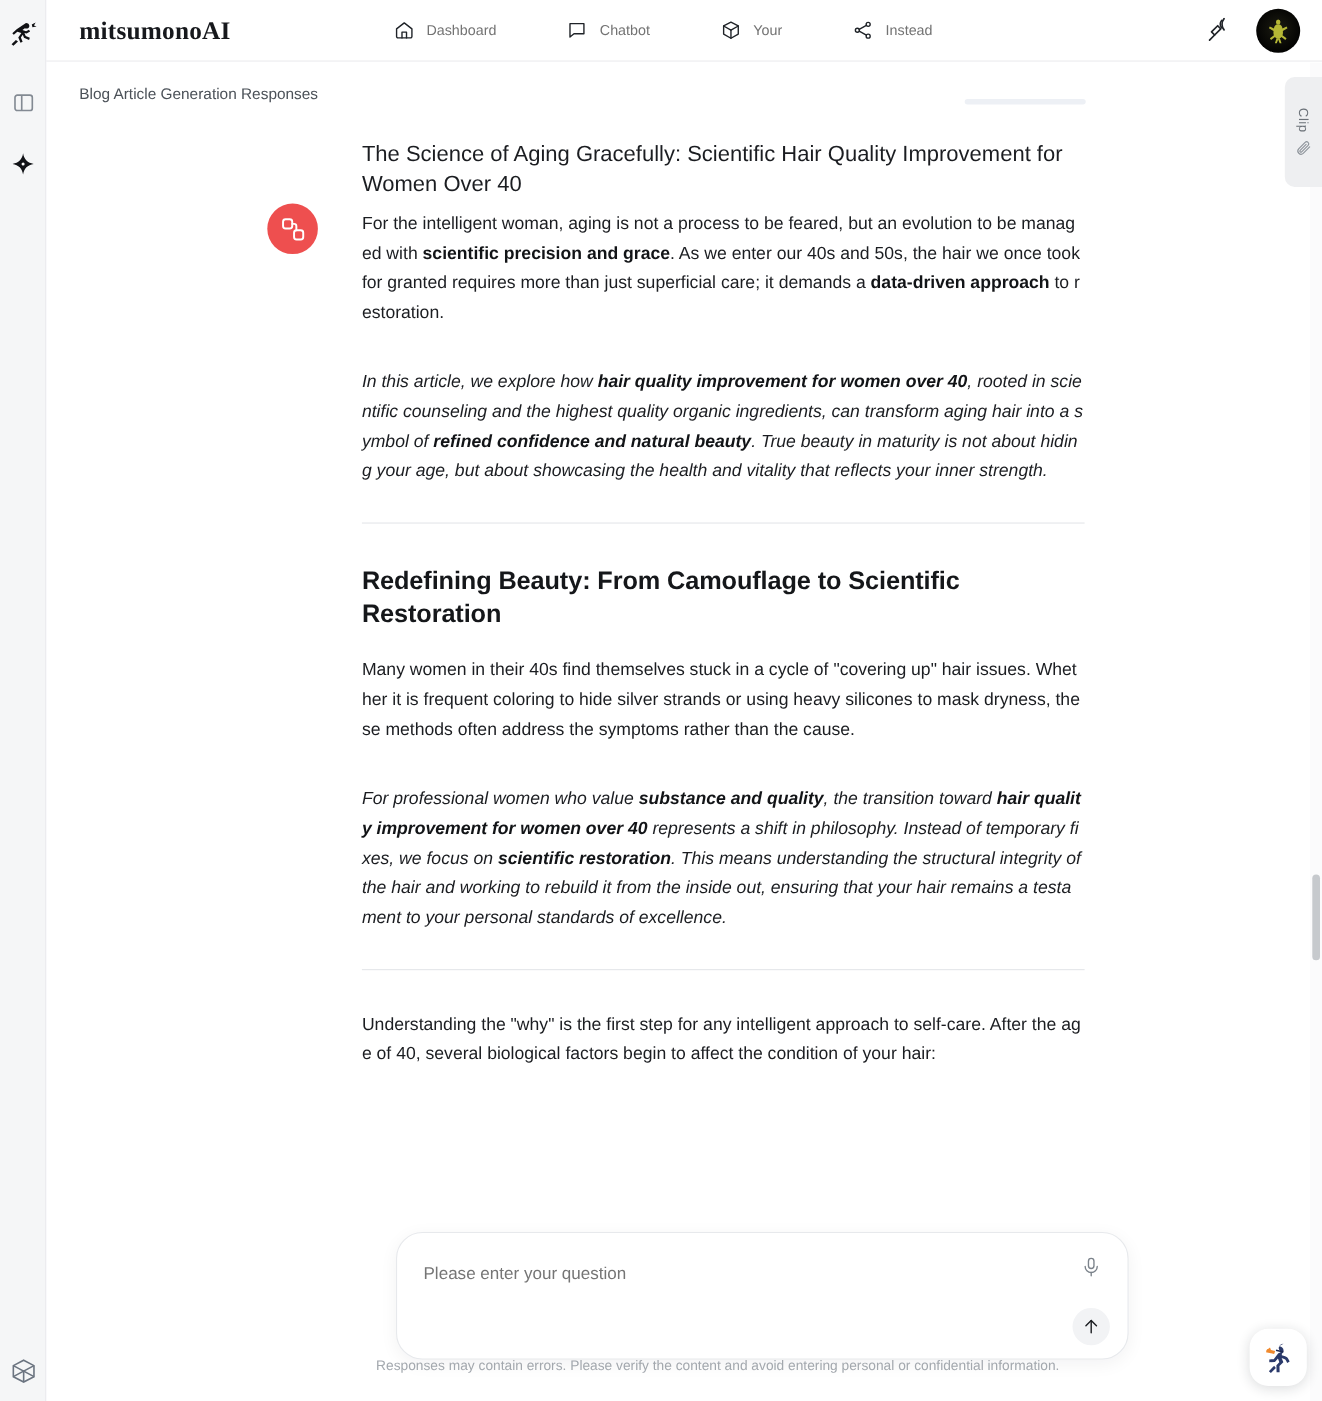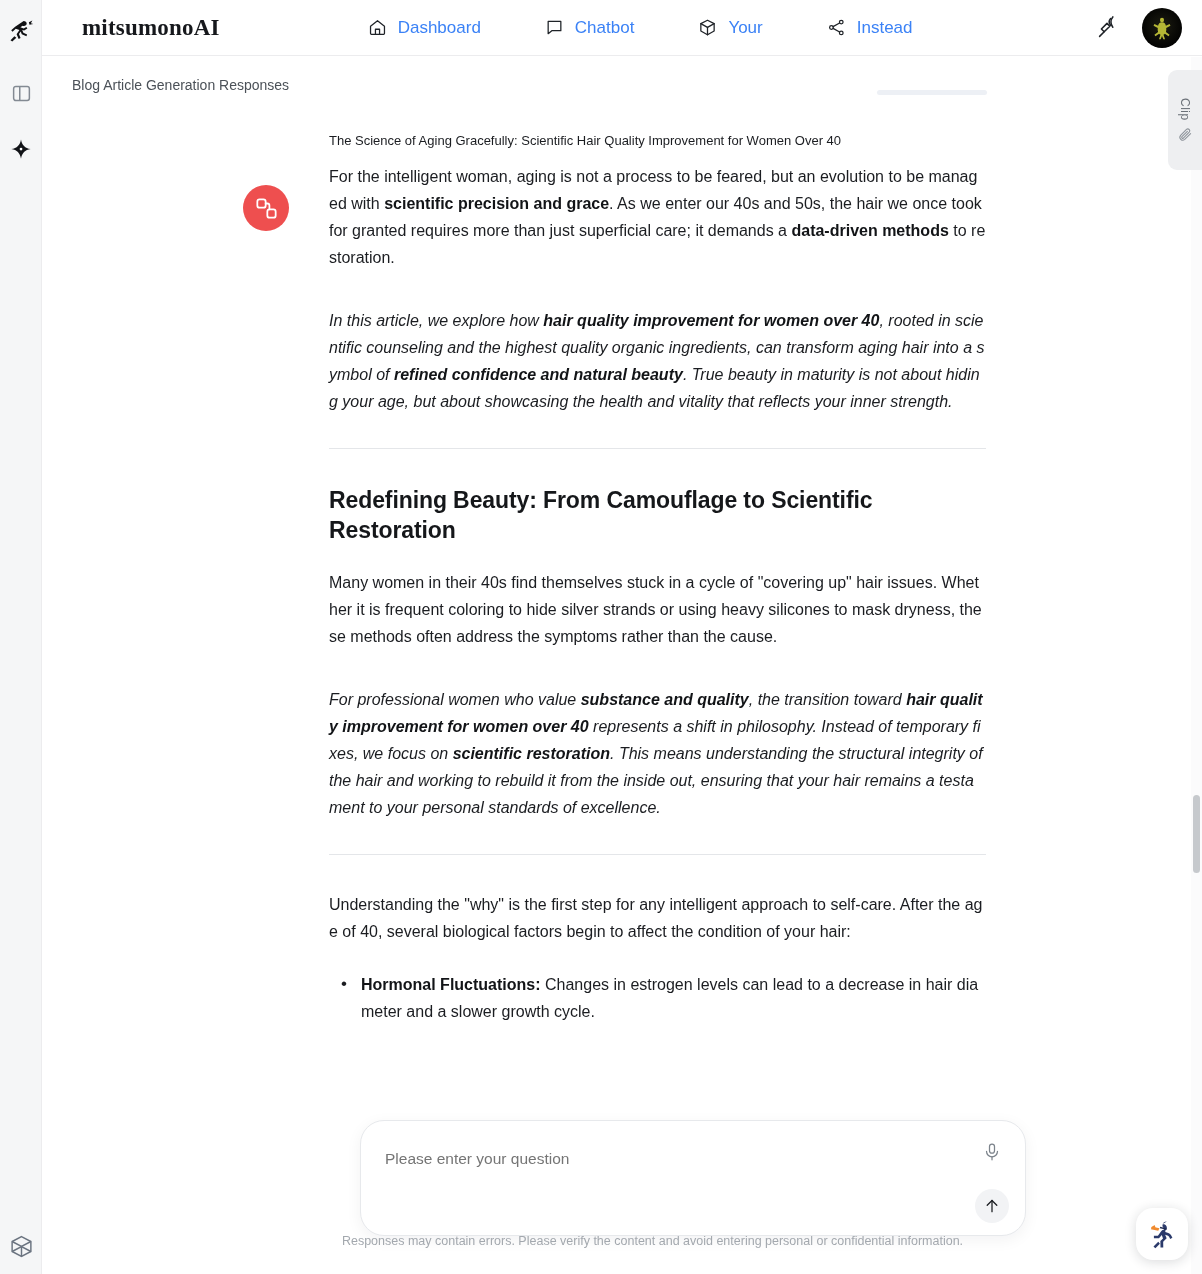--- a/index.html
+++ b/index.html
@@ -32,34 +32,34 @@
   
   #header {
     position: absolute; left: 42px; top: 0;
     width: 1160px; height: 56px;
     background: #ffffff;
     border-bottom: 1px solid #ececee;
     display: flex; align-items: center;
     z-index: 25;
   }
   #brand {
-    margin-left: 40px;
+    margin-left: 30px;
     font-family: "Liberation Serif", serif;
     font-size: 23px; font-weight: 700; color: #16181c;
     letter-spacing: .2px; white-space: nowrap;
   }
   #main-nav {
     display: flex; align-items: center;
     margin-left: 148px; gap: 64px;
   }
   .nav-item {
     display: flex; align-items: center; gap: 11px;
     cursor: pointer; color: #1f2328;
   }
-  .nav-label { font-size: 17px; color: #3b82f6; white-space: nowrap; }
+  .nav-label { font-size: 13px; color: #737373; white-space: nowrap; }
   #header-right {
     margin-left: auto; margin-right: 20px;
     display: flex; align-items: center; gap: 22px;
   }
   #avatar {
     width: 40px; height: 40px; border-radius: 50%;
     background: radial-gradient(circle at 50% 45%, #1c1c12 0%, #000000 78%);
     display: flex; align-items: center; justify-content: center;
     overflow: hidden; cursor: pointer;
   }
@@ -108,21 +108,21 @@
     background: #ee4f4f;
     display: flex; align-items: center; justify-content: center;
   }
   #article {
     position: absolute; left: 86px; top: 0px;
     width: 657px;
     color: #1b1d21;
   }
 
   .ttl {
-    font-size: 13px; line-height: 27.5px;
+    font-size: 20px; line-height: 27.5px;
     color: #1b1d21; margin-bottom: 8px;
     word-break: break-all;
   }
   .para {
     font-size: 16px; line-height: 27px;
     color: #1b1d21; word-break: break-all;
   }
   .para + .para { margin-top: 36px; font-style: italic; }
 
   .rule {
@@ -344,40 +344,37 @@
         <rect x="3.2" y="3.2" width="8" height="8" rx="2.2"></rect>
         <rect x="12.8" y="12.8" width="8" height="8" rx="2.2"></rect>
         <path d="M11.2 7.2 h1.6 a2 2 0 0 1 2 2 v3.6"></path>
       </svg>
     </div>
 
     <article id="article">
 
       <div class="ttl">The Science of Aging Gracefully: Scientific Hair Quality Improvement for Women Over 40</div>
 
-      <p class="para"><span>For the intelligent woman, aging is not a process to be feared, but an evolution to be managed with </span><b>scientific precision and grace</b><span>. As we enter our 40s and 50s, the hair we once took for granted requires more than just superficial care; it demands a </span><b>data-driven methods</b><span> to restoration.</span></p>
+      <p class="para"><span>For the intelligent woman, aging is not a process to be feared, but an evolution to be managed with </span><b>scientific precision and grace</b><span>. As we enter our 40s and 50s, the hair we once took for granted requires more than just superficial care; it demands a </span><b>data-driven approach</b><span> to restoration.</span></p>
 
       <p class="para"><span>In this article, we explore how </span><b>hair quality improvement for women over 40</b><span>, rooted in scientific counseling and the highest quality organic ingredients, can transform aging hair into a symbol of </span><b>refined confidence and natural beauty</b><span>. True beauty in maturity is not about hiding your age, but about showcasing the health and vitality that reflects your inner strength.</span></p>
 
       <div class="rule"></div>
 
       <h2 class="h2">Redefining Beauty: From Camouflage to Scientific Restoration</h2>
 
       <p class="para" style="margin-top:0">Many women in their 40s find themselves stuck in a cycle of "covering up" hair issues. Whether it is frequent coloring to hide silver strands or using heavy silicones to mask dryness, these methods often address the symptoms rather than the cause.</p>
 
       <p class="para"><span>For professional women who value </span><b>substance and quality</b><span>, the transition toward </span><b>hair quality improvement for women over 40</b><span> represents a shift in philosophy. Instead of temporary fixes, we focus on </span><b>scientific restoration</b><span>. This means understanding the structural integrity of the hair and working to rebuild it from the inside out, ensuring that your hair remains a testament to your personal standards of excellence.</span></p>
 
       <div class="rule"></div>
 
 
       <p class="para" style="margin-top:0">Understanding the "why" is the first step for any intelligent approach to self-care. After the age of 40, several biological factors begin to affect the condition of your hair:</p>
 
-      <ul class="bullets">
-        <li><b>Hormonal Fluctuations:</b><span> Changes in estrogen levels can lead to a decrease in hair diameter and a slower growth cycle.</span></li>
-      </ul>
 
     </article>
   </div>
 
   <div id="composer-zone">
 
     <div id="composer">
       <input id="composer-input" type="text" placeholder="Please enter your question" style="">
 
       <div id="mic-btn">

